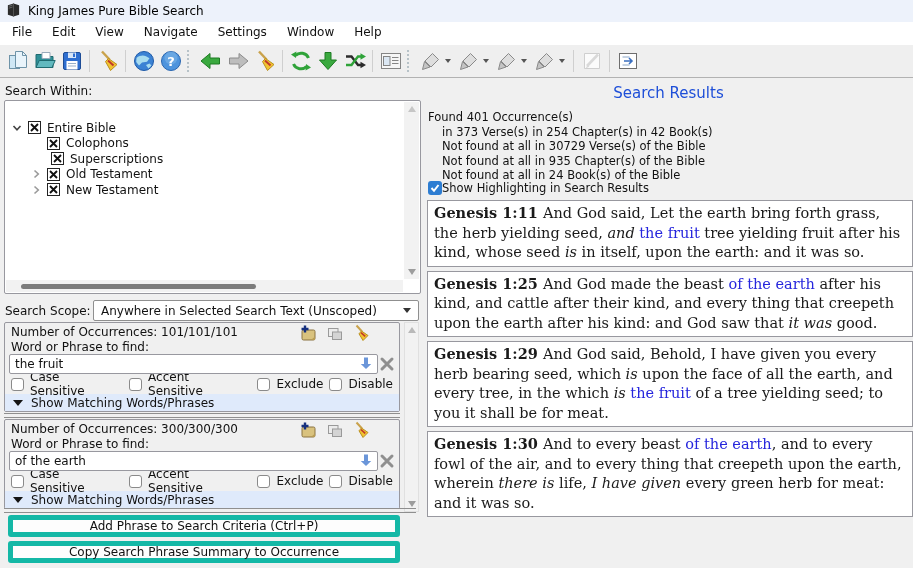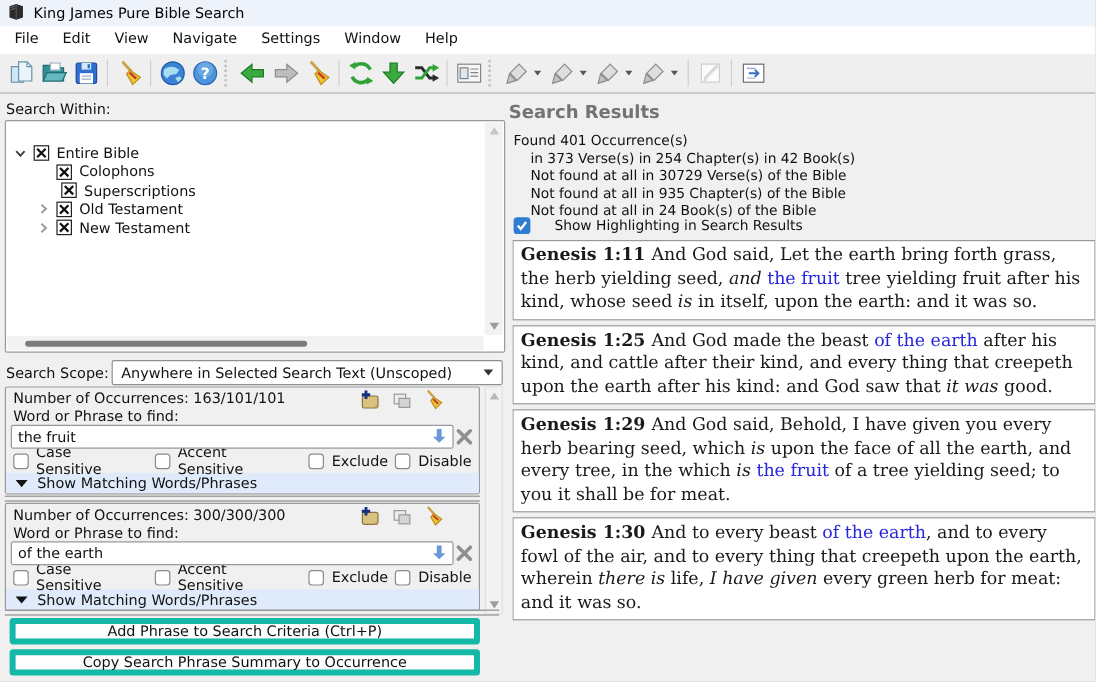--- a/index.html
+++ b/index.html
@@ -49,24 +49,24 @@
   .cbrow{display:flex;align-items:center;margin:3px 6px 0 6px;height:14px;gap:6px}
   .ucb{width:13px;height:13px;border:1px solid #8a8a8a;border-radius:3px;background:#fff;flex:none;box-sizing:border-box}
   .cbgap2{margin-left:14px}.cbgap3{margin-left:14px}.cbgap4{margin-left:auto}
   .showbar{margin-top:3px;height:17px;background:#dfeafb;display:flex;align-items:center;gap:8px;padding-left:8px}
   .btri{width:0;height:0;border-left:5px solid transparent;border-right:5px solid transparent;border-top:6.5px solid #141414}
   .hsplit{height:3px;border-top:1px solid #8f8f8f;border-bottom:1px solid #8f8f8f;margin:1px 0;width:396px}
   .hsplit-wide{position:absolute;left:4px;top:430px;width:412px;height:3px;border-top:1px solid #8f8f8f;border-bottom:1px solid #8f8f8f}
   .pbtn{position:absolute;left:8px;width:392px;height:22px;background:#fdfdfd;border:5px solid #14b8a6;border-radius:3px;display:flex;align-items:center;justify-content:center;cursor:default;box-sizing:border-box}
   .pbtn1{top:437px}.pbtn2{top:463px}
   
-  .res-title{position:absolute;top:6px;left:0;right:0;text-align:left;font-weight:bold;font-size:15px;color:#737373}
+  .res-title{position:absolute;top:6px;left:0;right:0;text-align:center;font-weight:normal;font-size:15px;color:#1d4ed8}
   .stats{position:absolute;top:32px;left:4px;font-size:11.5px;line-height:14.5px}
   .stats .ind{margin-left:14px}
-  .hlrow{position:absolute;top:103px;left:4px;display:flex;align-items:center;gap:20px;font-size:11.5px}
+  .hlrow{position:absolute;top:103px;left:4px;display:flex;align-items:center;gap:0;font-size:11.5px}
   .bcb{width:14px;height:14px;border-radius:3px;background:#2d7dd2;display:flex;align-items:center;justify-content:center;flex:none}
   .verses{position:absolute;top:122px;left:3px;right:0;bottom:0;overflow:hidden}
   .verse{border:1px solid #98989f;background:#fff;padding:2px 6px 3px;margin-bottom:4px;
          font-family:"DejaVu Serif","Liberation Serif",serif;font-size:14.5px;line-height:19.5px;color:#1a1a1a}
   .vref{font-weight:bold}
   .hl{color:#2626dd}
   .verse i{font-style:italic}
 </style>
 </head>
 <body>
@@ -300,21 +300,21 @@
       <div class="combo">
         <span>Anywhere in Selected Search Text (Unscoped)</span>
         <span class="cararea"></span>
       </div>
     </div>
 
     <div class="phrase-region">
 
       <div class="ppanel">
         <div class="prow1">
-          <span>Number of Occurrences: 163/101/101</span>
+          <span>Number of Occurrences: 101/101/101</span>
           <span class="picon" style="left:288px"><svg width="18" height="18" viewBox="0 0 18 18">
                 <rect x="3" y="6" width="13" height="10" rx="1.5" fill="#d9c27e" stroke="#8a7340"></rect>
                 <path d="M12 16l4-3.5v3.5z" fill="#b89c55"></path>
                 <path d="M6 1.5v7M2.5 5h7" stroke="#16307e" stroke-width="2.4"></path>
               </svg></span>
           <span class="picon" style="left:315px"><svg width="18" height="18" viewBox="0 0 18 18">
                 <rect x="2.5" y="4.5" width="9.5" height="8" fill="#ececec" stroke="#9a9a9a"></rect>
                 <rect x="6.5" y="8" width="9" height="7.5" fill="#d4d4d4" stroke="#9a9a9a"></rect>
               </svg></span>
           <span class="picon" style="left:341px"><svg width="18" height="18" viewBox="0 0 18 18">

